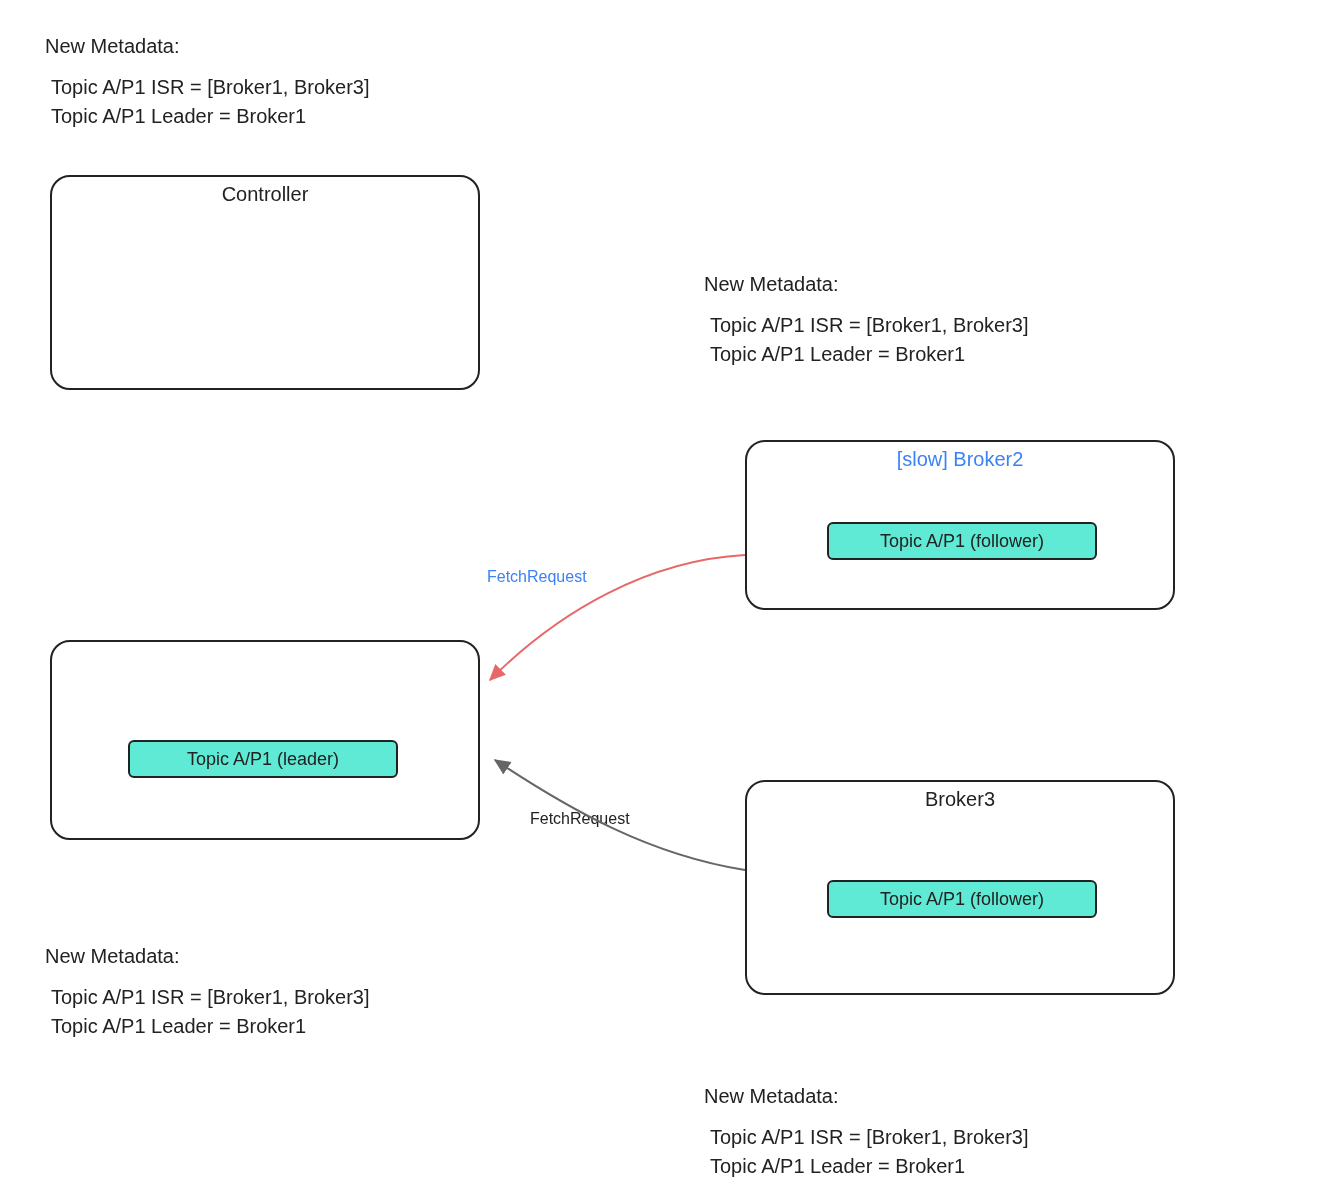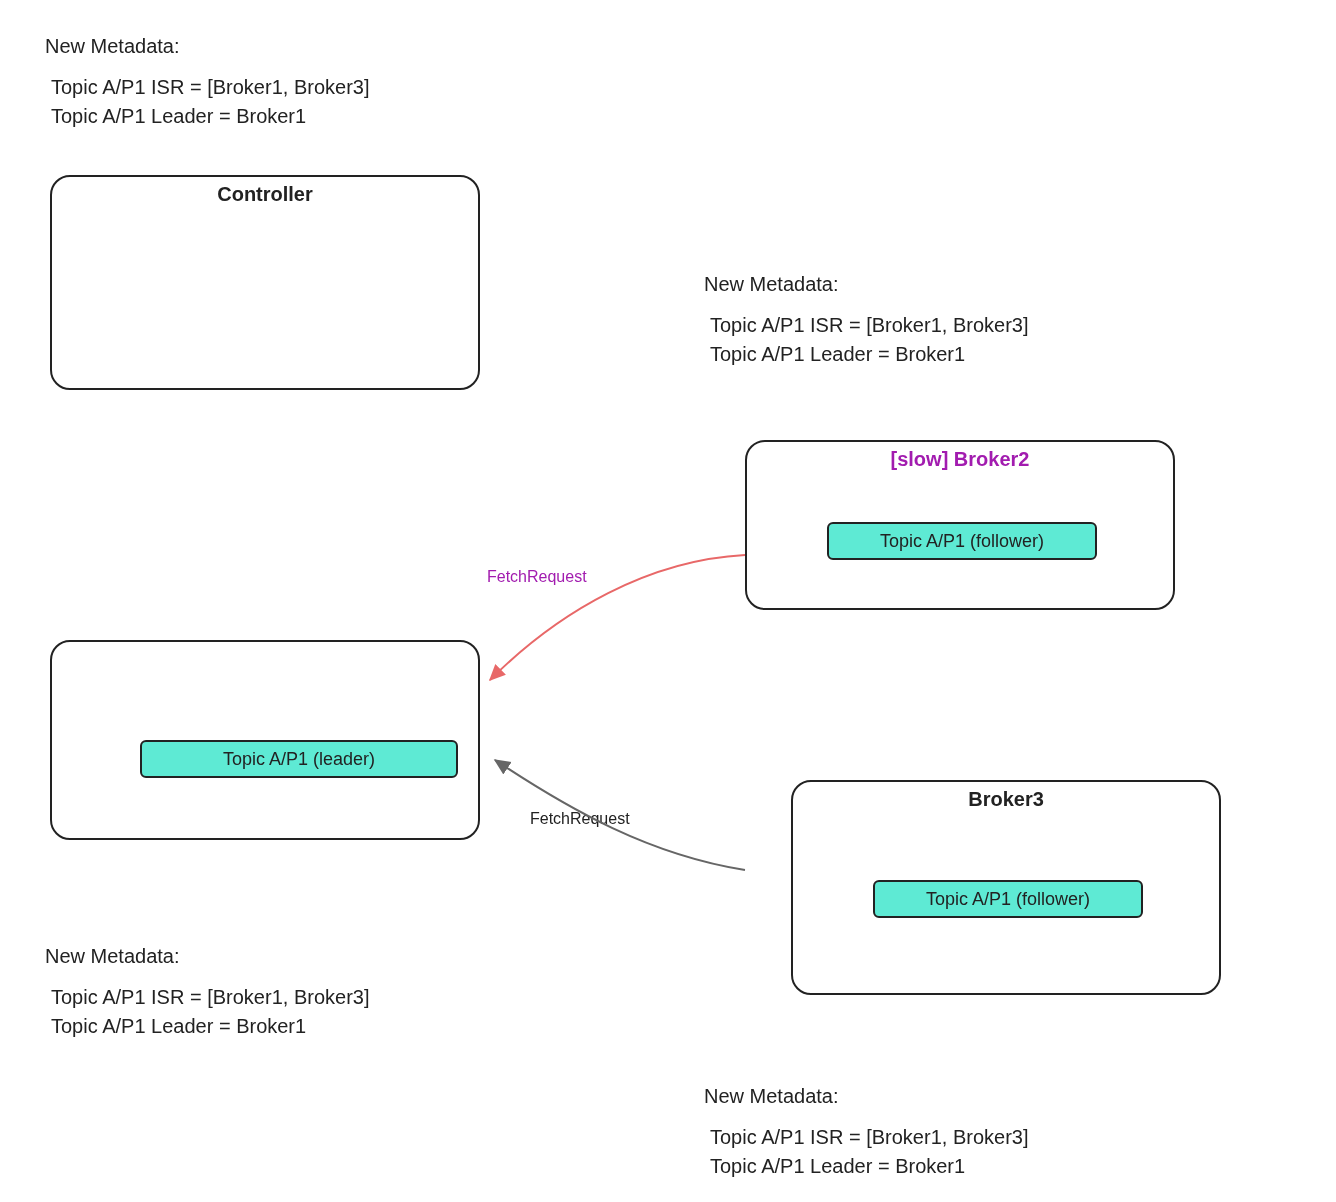--- a/index.html
+++ b/index.html
@@ -20,40 +20,39 @@
   .box {
     border: 2px solid #222;
     border-radius: 20px;
     background: #fff;
     box-sizing: border-box;
   }
   .box-title {
     text-align: center;
     font-size: 20px;
     padding-top: 6px;
-    font-weight: bold;
   }
   .topic-pill {
     position: absolute;
     border: 2px solid #222;
     border-radius: 6px;
     background: #5eead4;
     text-align: center;
     font-size: 18px;
     line-height: 34px;
     height: 38px;
     box-sizing: border-box;
   }
   .meta-block {
     font-size: 20px;
     line-height: 1.45;
   }
   .meta-block .h { margin: 12px; }
   .meta-block .ind { margin: 0 0 0 18px; }
-  .red { color: #a21caf; }
+  .red { color: #3b82f6; }
   .edge-label {
     font-size: 16px;
   }
   svg.overlay {
     position: absolute;
     left: 0; top: 0;
     width: 1336px; height: 1202px;
     pointer-events: none;
   }
 </style>
@@ -77,24 +76,24 @@
     <p class="ind">Topic A/P1 ISR = [Broker1, Broker3]</p>
     <p class="ind">Topic A/P1 Leader = Broker1</p>
   </div>
 
   <div class="abs box" style="left:745px; top:440px; width:430px; height:170px;">
     <div class="box-title red">[slow] Broker2</div>
     <div class="topic-pill" style="left:80px; top:80px; width:270px;">Topic A/P1 (follower)</div>
   </div>
 
   <div class="abs box" style="left:50px; top:640px; width:430px; height:200px;">
-    <div class="topic-pill" style="left:88px; top:98px; width:318px;">Topic A/P1 (leader)</div>
+    <div class="topic-pill" style="left:76px; top:98px; width:270px;">Topic A/P1 (leader)</div>
   </div>
 
-  <div class="abs box" style="left:745px; top:780px; width:430px; height:215px;margin-left:46px;">
+  <div class="abs box" style="left:745px; top:780px; width:430px; height:215px;">
     <div class="box-title">Broker3</div>
     <div class="topic-pill" style="left:80px; top:98px; width:270px;">Topic A/P1 (follower)</div>
   </div>
 
   <div class="abs meta-block" style="left:33px; top:930px; width:500px;">
     <p class="h">New Metadata:</p>
     <p class="ind">Topic A/P1 ISR = [Broker1, Broker3]</p>
     <p class="ind">Topic A/P1 Leader = Broker1</p>
   </div>
 

